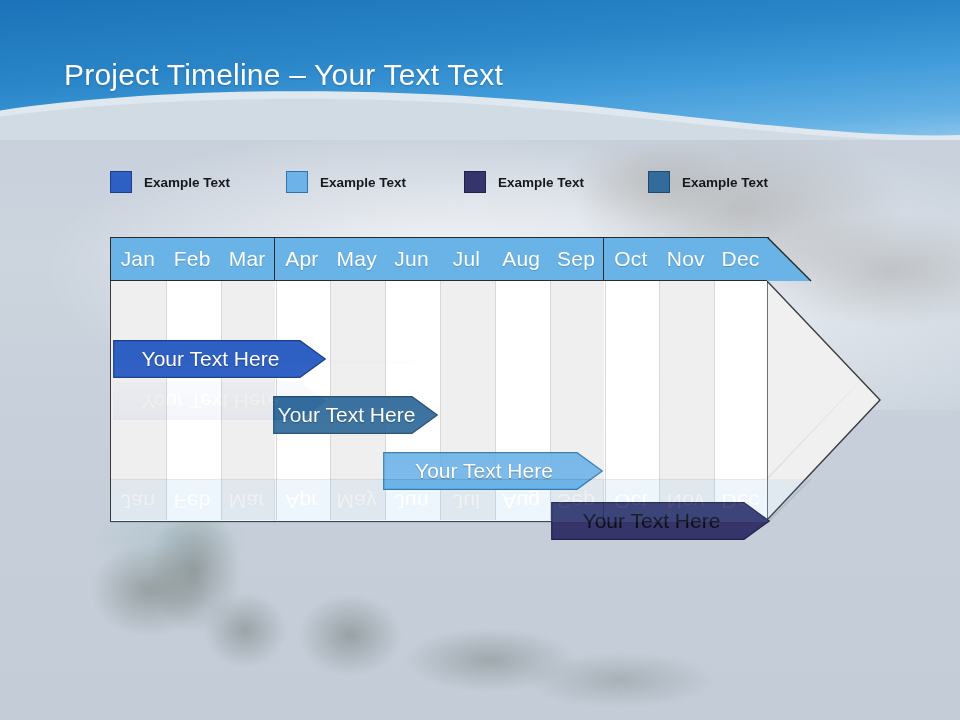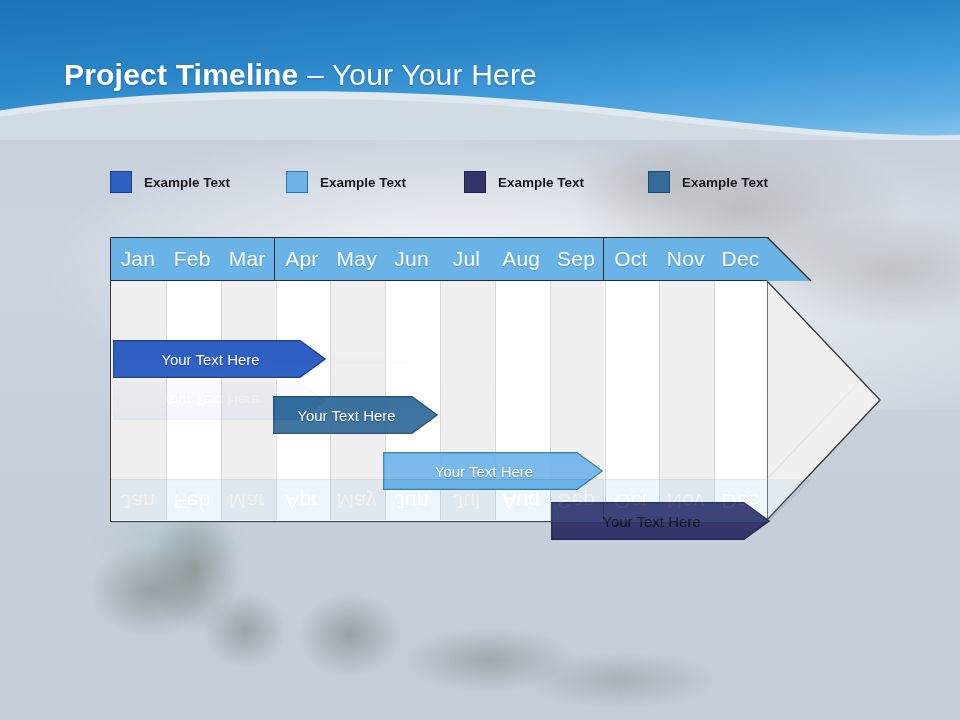--- a/index.html
+++ b/index.html
@@ -58,21 +58,21 @@
     position:absolute;left:-10px;top:82px;width:990px;height:70px;
   }
 
   
   .title{
     position:absolute;left:64px;top:58px;
     font-size:30px;color:#ffffff;white-space:nowrap;
     letter-spacing:.2px;
     text-shadow:0 1px 2px rgba(0,40,80,.28);
   }
-  .title .b{font-weight:bold;}
+  .title .b{font-weight:normal;}
   .title .n{font-weight:normal;}
 
   
   .legend{position:absolute;left:0;top:0;width:960px;height:0;}
   .legend-item{position:absolute;display:flex;align-items:center;}
   .swatch{width:22px;height:22px;display:inline-block;}
   .legend-label{
     margin-left:12px;font-size:13.5px;font-weight:bold;color:#16181c;
     white-space:nowrap;
   }
@@ -109,21 +109,21 @@
     text-shadow:0 1px 1px rgba(0,50,90,.25);
   }
   .hdr-tip{position:absolute;left:657px;top:0;width:60px;height:45px;}
 
   
   .bar{position:absolute;height:38px;}
   .bar svg{position:absolute;left:0;top:0;}
   .bar-label{
     position:absolute;left:0;top:0;height:38px;width:100%;
     display:flex;align-items:center;justify-content:center;
-    font-size:15px;color:#ffffff;white-space:nowrap;
+    font-size:21px;color:#ffffff;white-space:nowrap;
     padding-right:18px;box-sizing:border-box;
     text-shadow:0 1px 1px rgba(0,0,0,.35);
     pointer-events:none;
   }
   .bar-label.dark-text{color:#0d0d14;text-shadow:none;}
 
   
   .reflection{
     position:absolute;left:110px;top:523px;width:770px;height:170px;
     transform:scaleY(-1);transform-origin:top;
@@ -146,21 +146,21 @@
 
   <div class="banner">
     <div class="sky"></div>
     <svg class="wave" viewBox="0 0 990 70" preserveAspectRatio="none">
       <path d="M0,30 C180,2 420,4 620,26 C780,44 900,58 990,52 L990,70 L0,70 Z" fill="#dfe7ef"></path>
       <path d="M0,36 C180,10 420,12 620,33 C780,50 900,63 990,58 L990,70 L0,70 Z" fill="#cfd8e2" opacity=".85"></path>
     </svg>
   </div>
 
   <div class="title">
-    <span class="b">Project Timeline</span><span class="n"> – Your Your Here</span>
+    <span class="b">Project Timeline</span><span class="n"> – Your Text Text</span>
   </div>
 
   <div class="legend">
     <div class="legend-item" style="left: 110px; top: 171px;">
       <span class="swatch" style="background: rgb(46, 95, 195); border: 1px solid rgb(27, 62, 140); box-sizing: border-box;"></span>
       <span class="legend-label">Example Text</span>
     </div>
     <div class="legend-item" style="left: 286px; top: 171px;">
       <span class="swatch" style="background: rgb(109, 179, 232); border: 1px solid rgb(46, 116, 172); box-sizing: border-box;"></span>
       <span class="legend-label">Example Text</span>

